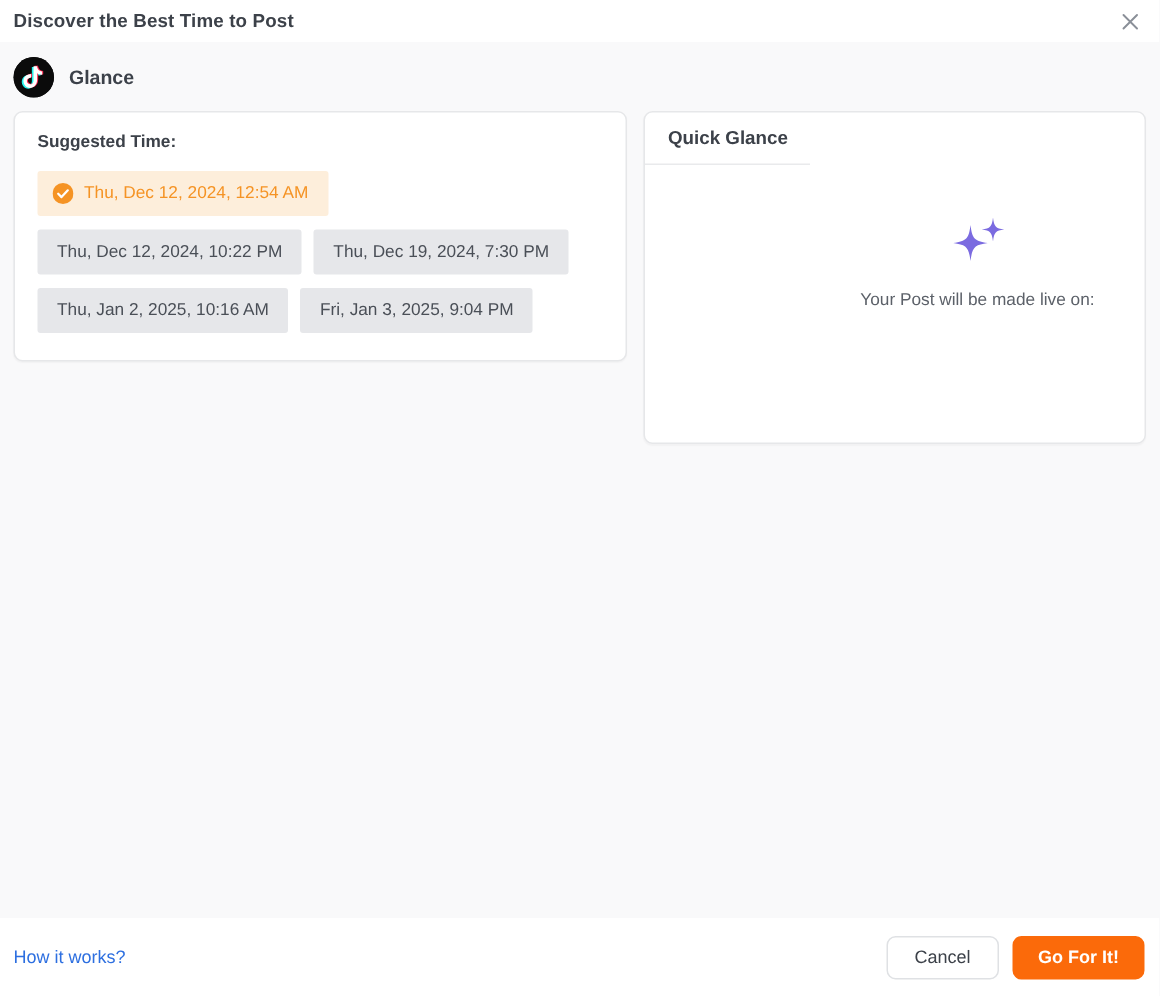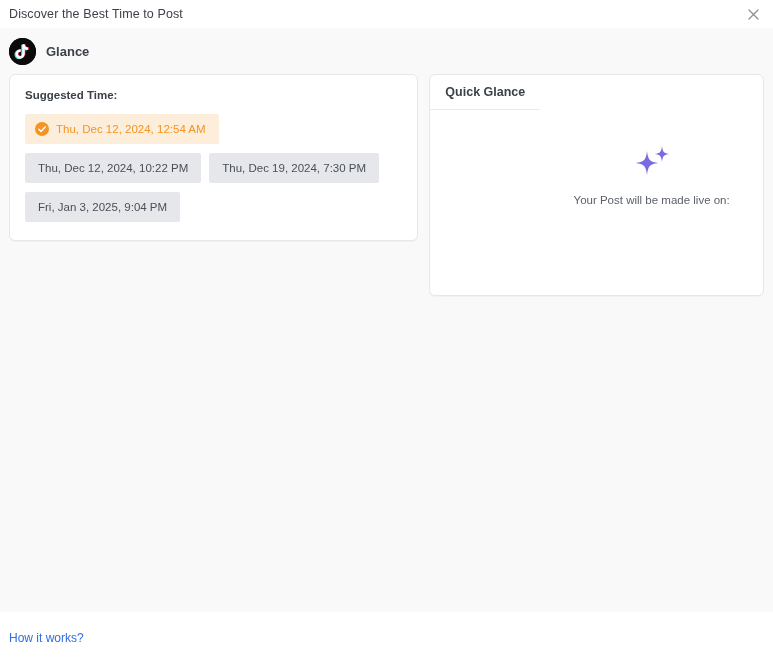--- a/index.html
+++ b/index.html
@@ -22,21 +22,21 @@
   .modal-header {
     height: 28px;
     background: #ffffff;
     display: flex;
     align-items: center;
     justify-content: space-between;
     padding: 0 10px 0 9px;
   }
   .modal-title {
     font-size: 12.5px;
-    font-weight: normal;
+    font-weight: bold;
     color: #3c4149;
     letter-spacing: 0.1px;
   }
   .close-btn {
     width: 20px;
     height: 20px;
     display: flex;
     align-items: center;
     justify-content: center;
     cursor: pointer;
@@ -249,20 +249,23 @@
         </button>
 
         <button class="chip">
           <span>Thu, Dec 12, 2024, 10:22 PM</span>
         </button>
 
         <button class="chip">
           <span>Thu, Dec 19, 2024, 7:30 PM</span>
         </button>
 
+        <button class="chip">
+          <span>Thu, Jan 2, 2025, 10:16 AM</span>
+        </button>
 
         <button class="chip">
           <span>Fri, Jan 3, 2025, 9:04 PM</span>
         </button>
 
 
       </div>
     </div>
   </section>
 
@@ -278,13 +281,17 @@
         </svg>
       </span>
       <div class="glance-caption">Your Post will be made live on:</div>
     </div>
   </section>
 
 </div>
 
 <div class="modal-footer">
   <a class="how-link">How it works?</a>
+  <div class="footer-actions">
+    <button class="btn btn-cancel">Cancel</button>
+    <button class="btn btn-primary">Go For It!</button>
+  </div>
 </div>
 
 </body></html>

